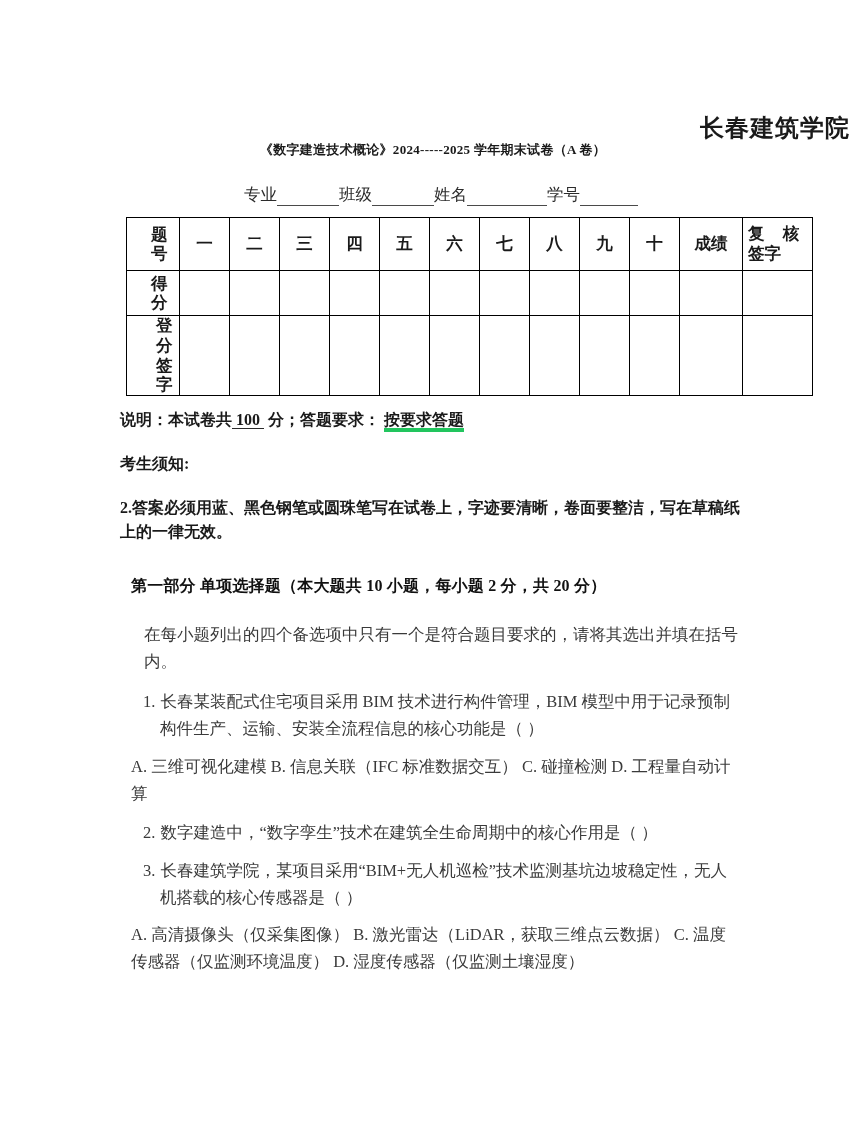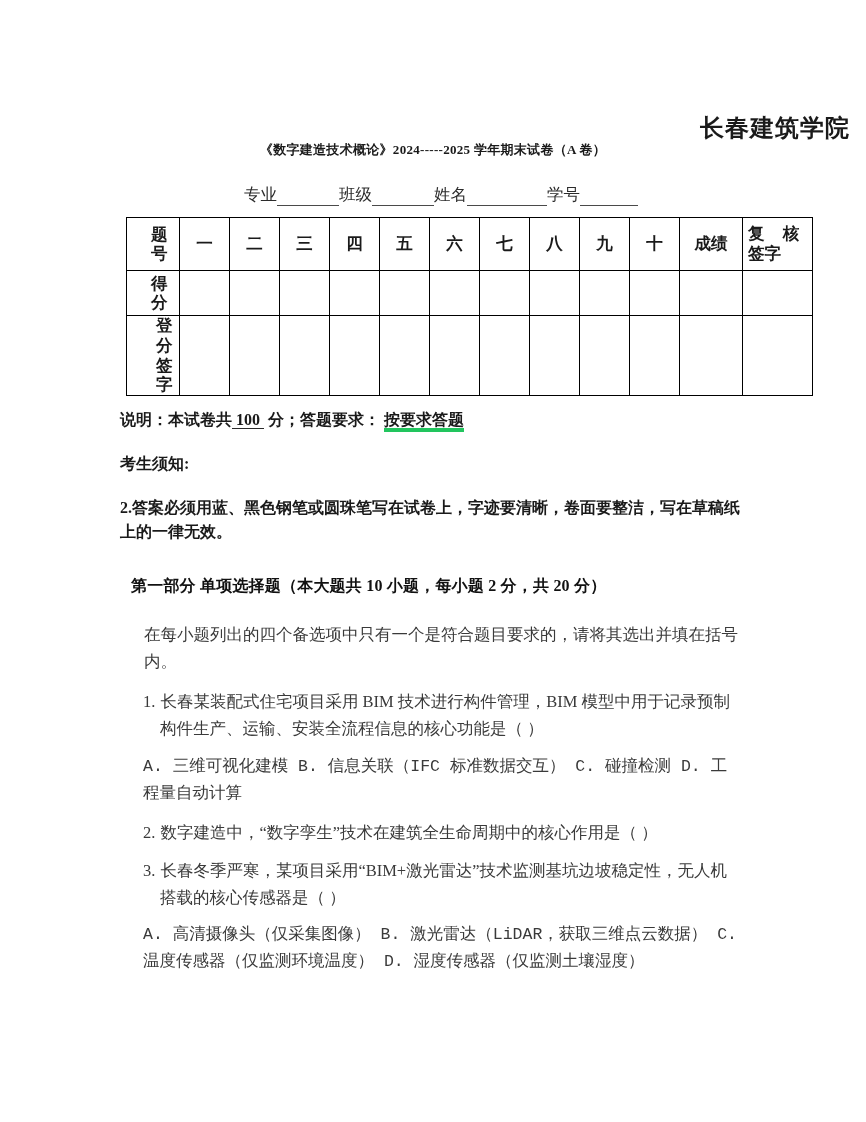--- a/index.html
+++ b/index.html
@@ -144,24 +144,23 @@
     padding-left: 13px;
     text-indent: 0;
   }
   .q {
     margin: 0 0 11px 0;
     padding-left: 29px;
     text-indent: -17px;
   }
   .q .qnum { margin-right: 5px; }
   .opts {
-    margin: 0 0 13px 12px;
+    margin: 0 0 13px 0;
     padding-left: 0;
     line-height: 1.62;
-    font-family: Liberation Mono, monospace;
   }
 </style>
 </head>
 <body>
 
 <div class="page">
 
   <div class="school-title">长春建筑学院</div>
 
   <div class="paper-title">《数字建造技术概论》2024-----2025 学年期末试卷（A 卷）</div>
@@ -261,18 +260,18 @@
     <p class="q">
       <span class="qnum">1.</span><span>长春某装配式住宅项目采用 BIM 技术进行构件管理，BIM 模型中用于记录预制构件生产、运输、安装全流程信息的核心功能是（ ）</span>
     </p>
     <p class="opts">A. 三维可视化建模 B. 信息关联（IFC 标准数据交互） C. 碰撞检测 D. 工程量自动计算</p>
 
     <p class="q">
       <span class="qnum">2.</span><span>数字建造中，“数字孪生”技术在建筑全生命周期中的核心作用是（ ）</span>
     </p>
 
     <p class="q">
-      <span class="qnum">3.</span><span>长春冬季严寒，某项目采用“BIM+激光雷达”技术监测基坑边坡稳定性，无人机搭载的核心传感器是（ ）</span>
+      <span class="qnum">3.</span><span>长春建筑学院，某项目采用“BIM+无人机巡检”技术监测基坑边坡稳定性，无人机搭载的核心传感器是（ ）</span>
     </p>
     <p class="opts">A. 高清摄像头（仅采集图像） B. 激光雷达（LiDAR，获取三维点云数据） C. 温度传感器（仅监测环境温度） D. 湿度传感器（仅监测土壤湿度）</p>
   </div>
 
 </div>
 
 </body></html>

